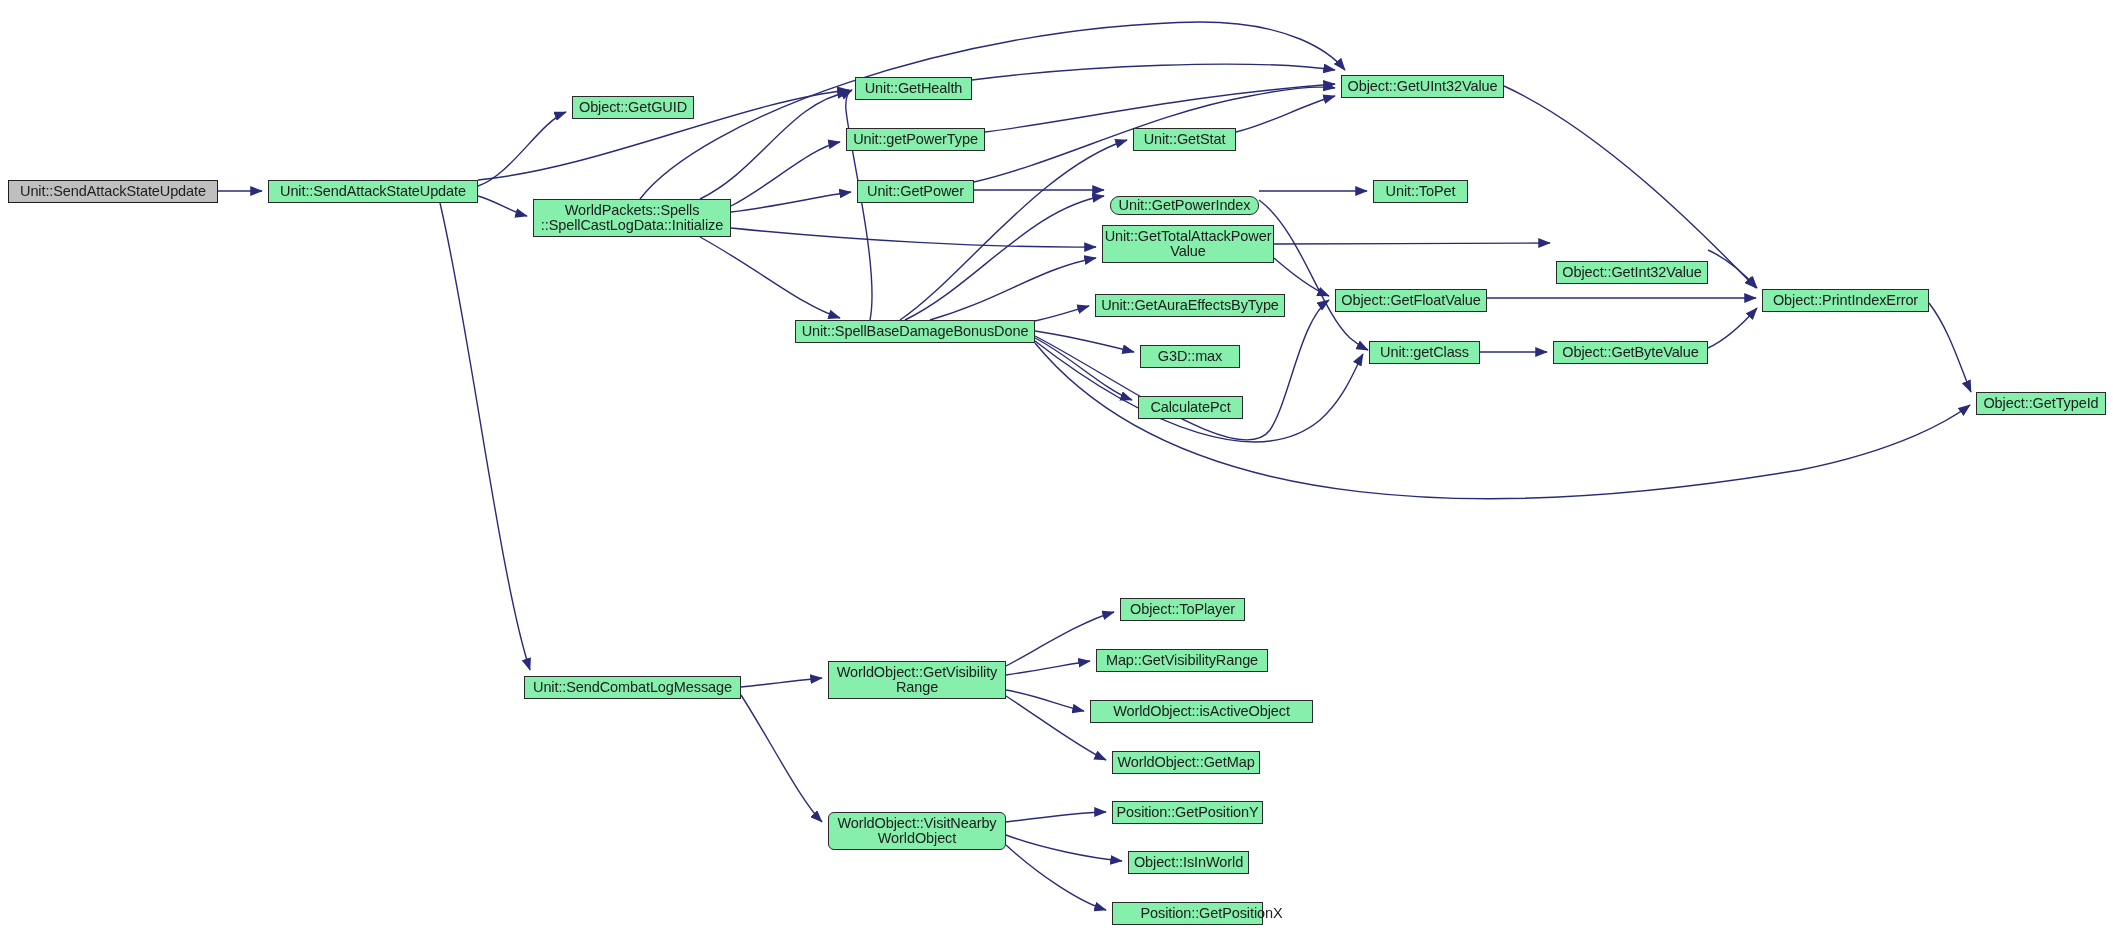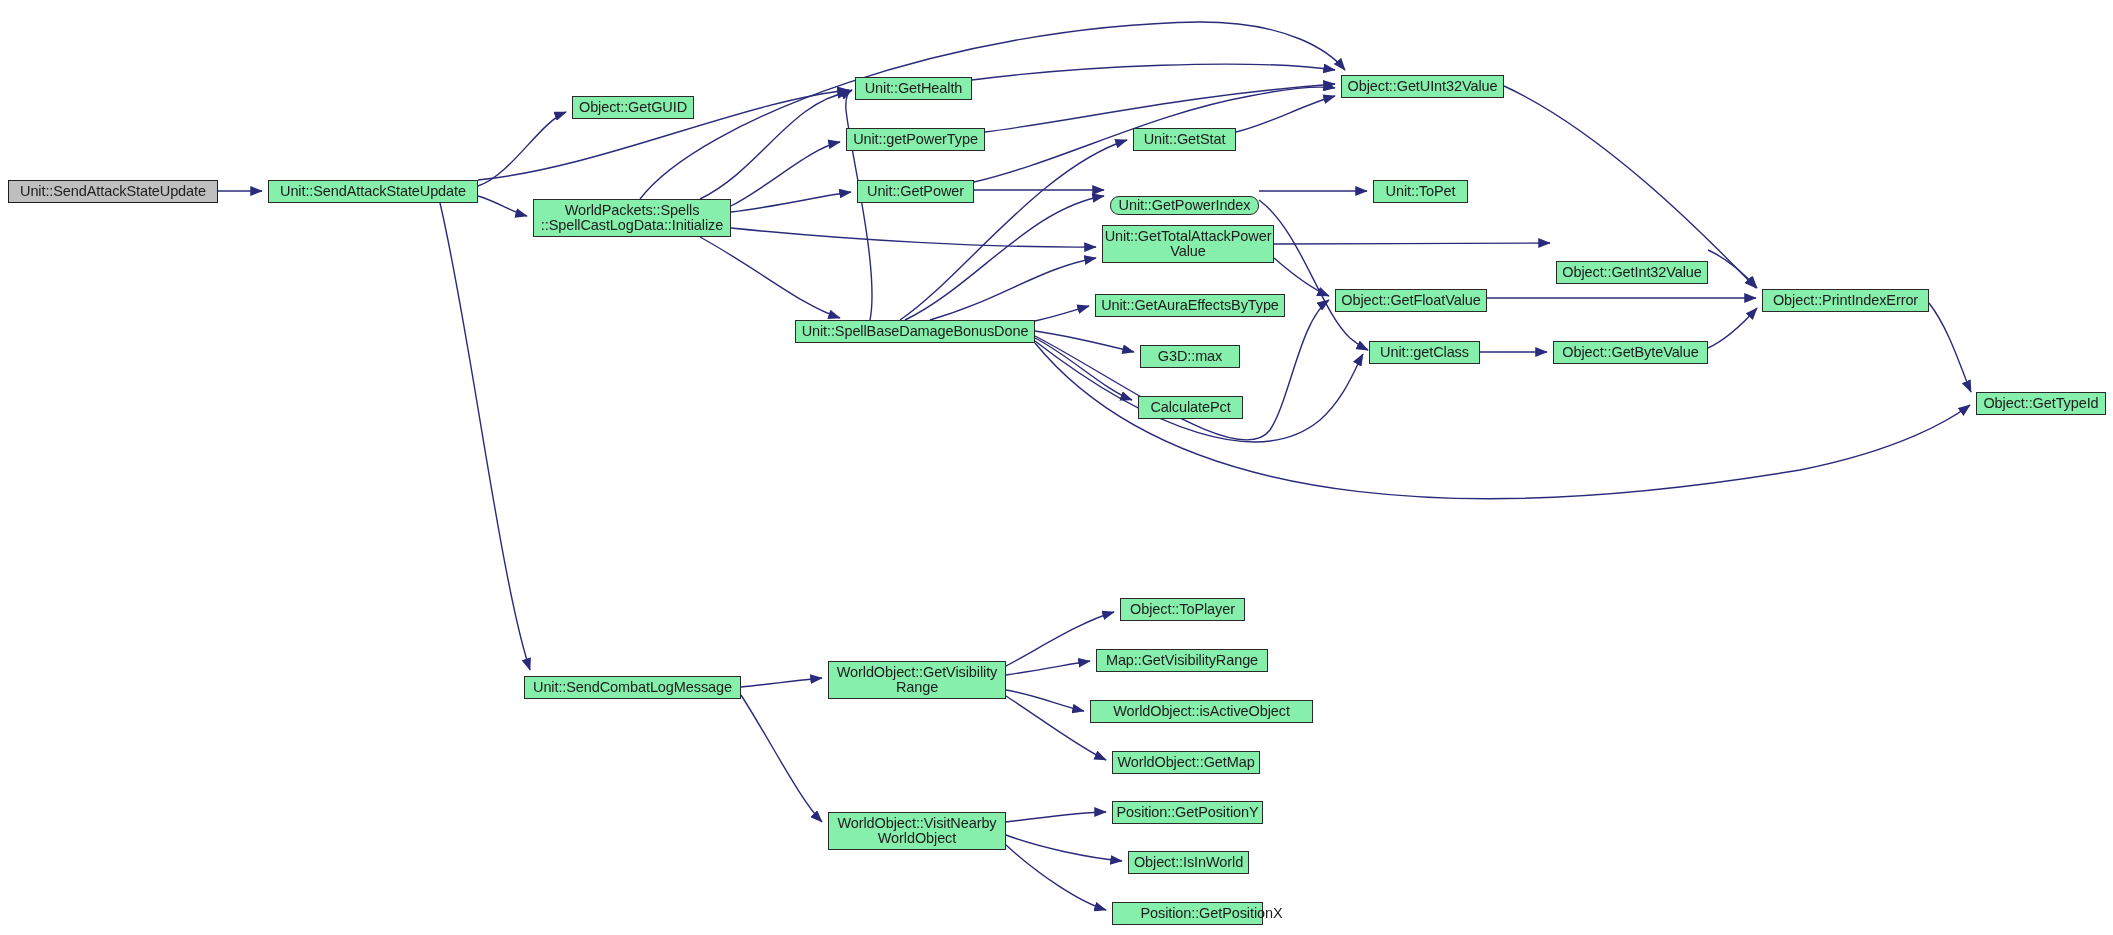--- a/index.html
+++ b/index.html
@@ -124,21 +124,21 @@
       <div class="node" style="left: 1373px; top: 180px; width: 95px; height: 23px;"><span>Unit::ToPet</span></div>
       <div class="node" style="left: 1335px; top: 289px; width: 152px; height: 23px;"><span>Object::GetFloatValue</span></div>
       <div class="node" style="left: 1369px; top: 341px; width: 111px; height: 23px;"><span>Unit::getClass</span></div>
       <div class="node" style="left: 1556px; top: 241px; width: 152px; height: 23px; margin-top: 20px;"><span>Object::GetInt32Value</span></div>
       <div class="node" style="left: 1553px; top: 341px; width: 155px; height: 23px;"><span>Object::GetByteValue</span></div>
       <div class="node" style="left: 1762px; top: 289px; width: 167px; height: 23px;"><span>Object::PrintIndexError</span></div>
       <div class="node" style="left: 1976px; top: 392px; width: 130px; height: 23px;"><span>Object::GetTypeId</span></div>
       <div class="node" style="left: 524px; top: 676px; width: 217px; height: 23px;"><span>Unit::SendCombatLogMessage</span></div>
       <div class="node" style="left: 828px; top: 661px; width: 178px; height: 38px;"><span>WorldObject::GetVisibility
 Range</span></div>
-      <div class="node" style="left: 828px; top: 812px; width: 178px; height: 38px;"><span>WorldObject::VisitNearby
+      <div class="node" style="left: 828px; top: 812px; width: 178px; height: 38px; border-radius: 6px;"><span>WorldObject::VisitNearby
 WorldObject</span></div>
       <div class="node" style="left: 1120px; top: 598px; width: 125px; height: 23px;"><span>Object::ToPlayer</span></div>
       <div class="node" style="left: 1096px; top: 649px; width: 172px; height: 23px;"><span>Map::GetVisibilityRange</span></div>
       <div class="node" style="left: 1090px; top: 700px; width: 223px; height: 23px;"><span>WorldObject::isActiveObject</span></div>
       <div class="node" style="left: 1112px; top: 751px; width: 148px; height: 23px;"><span>WorldObject::GetMap</span></div>
       <div class="node" style="left: 1112px; top: 801px; width: 151px; height: 23px; text-align: right;"><span>Position::GetPositionY</span></div>
       <div class="node" style="left: 1128px; top: 851px; width: 121px; height: 23px;"><span>Object::IsInWorld</span></div>
       <div class="node" style="left: 1112px; top: 902px; width: 151px; height: 23px; padding-left: 48px;"><span>Position::GetPositionX</span></div>
     </div>
 </div>

